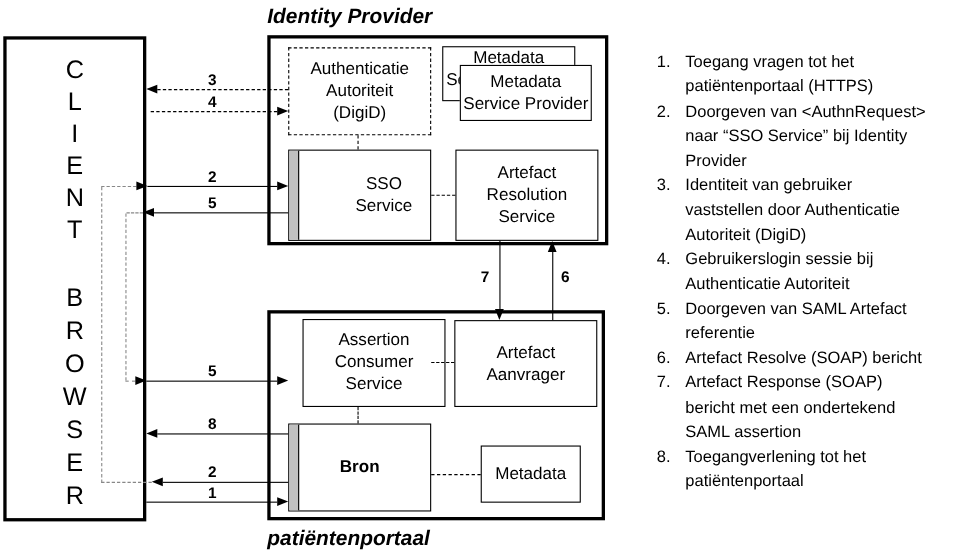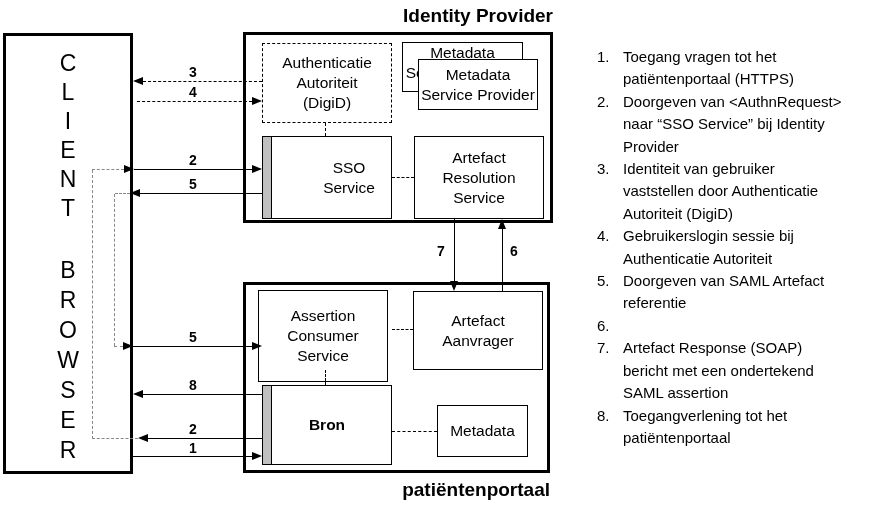--- a/index.html
+++ b/index.html
@@ -23,21 +23,21 @@
   .ah-left{border-top:4.5px solid transparent;border-bottom:4.5px solid transparent;border-right:10px solid #000;}
   .ah-right{border-top:4.5px solid transparent;border-bottom:4.5px solid transparent;border-left:10px solid #000;}
   .ah-up{border-left:4.5px solid transparent;border-right:4.5px solid transparent;border-bottom:10px solid #000;}
   .ah-down{border-left:4.5px solid transparent;border-right:4.5px solid transparent;border-top:10px solid #000;}
   .num{position:absolute;width:14px;text-align:center;font-size:14px;font-weight:bold;}
   .bar{position:absolute;left:0;top:0;bottom:0;width:8px;background:#c0c0c0;border-right:1.5px solid #000;}
   .vert-word{
     position:absolute;left:0;width:100%;text-align:center;
     font-size:23px;white-space:pre-line;
   }
-  .bigtitle{position:absolute;font-size:19px;font-weight:bold;text-align:right;}
+  .bigtitle{position:absolute;font-size:19px;font-weight:bold;text-align:left;font-style:italic;}
   .boxtext{font-size:15.5px;line-height:20px;}
   #steps{position:absolute;left:597px;top:46px;width:285px;font-size:15px;line-height:22.4px;}
   .step{display:flex;}
   .step .n{width:26px;flex:0 0 26px;}
   .step .t{white-space:pre-line;}
 </style>
 </head>
 <body>
 
 <div id="stage">
@@ -83,21 +83,21 @@
 
   <div class="box boxtext" style="left:414px;top:136px;width:130px;height:83px;">
     <span>Artefact
 Resolution
 Service</span>
   </div>
 
   <div class="box outer" style="left:243px;top:282px;width:307px;height:191px;"></div>
   <div class="bigtitle" style="left:243px;top:479px;width:307px;">patiëntenportaal</div>
 
-  <div class="box boxtext" style="left:258px;top:290px;width:130px;height:92px;">
+  <div class="box boxtext" style="left:275px;top:290px;width:130px;height:80px;">
     <span>Assertion
 Consumer
 Service</span>
   </div>
 
   <div class="box boxtext" style="left:413px;top:291px;width:130px;height:79px;">
     <span>Artefact
 Aanvrager</span>
   </div>
 
@@ -187,20 +187,21 @@
       <span class="t">Gebruikerslogin sessie bij
 Authenticatie Autoriteit</span>
     </div>
     <div class="step">
       <span class="n">5.</span>
       <span class="t">Doorgeven van SAML Artefact
 referentie</span>
     </div>
     <div class="step">
       <span class="n">6.</span>
+      <span class="t">Artefact Resolve (SOAP) bericht</span>
     </div>
     <div class="step">
       <span class="n">7.</span>
       <span class="t">Artefact Response (SOAP)
 bericht met een ondertekend
 SAML assertion</span>
     </div>
     <div class="step">
       <span class="n">8.</span>
       <span class="t">Toegangverlening tot het

